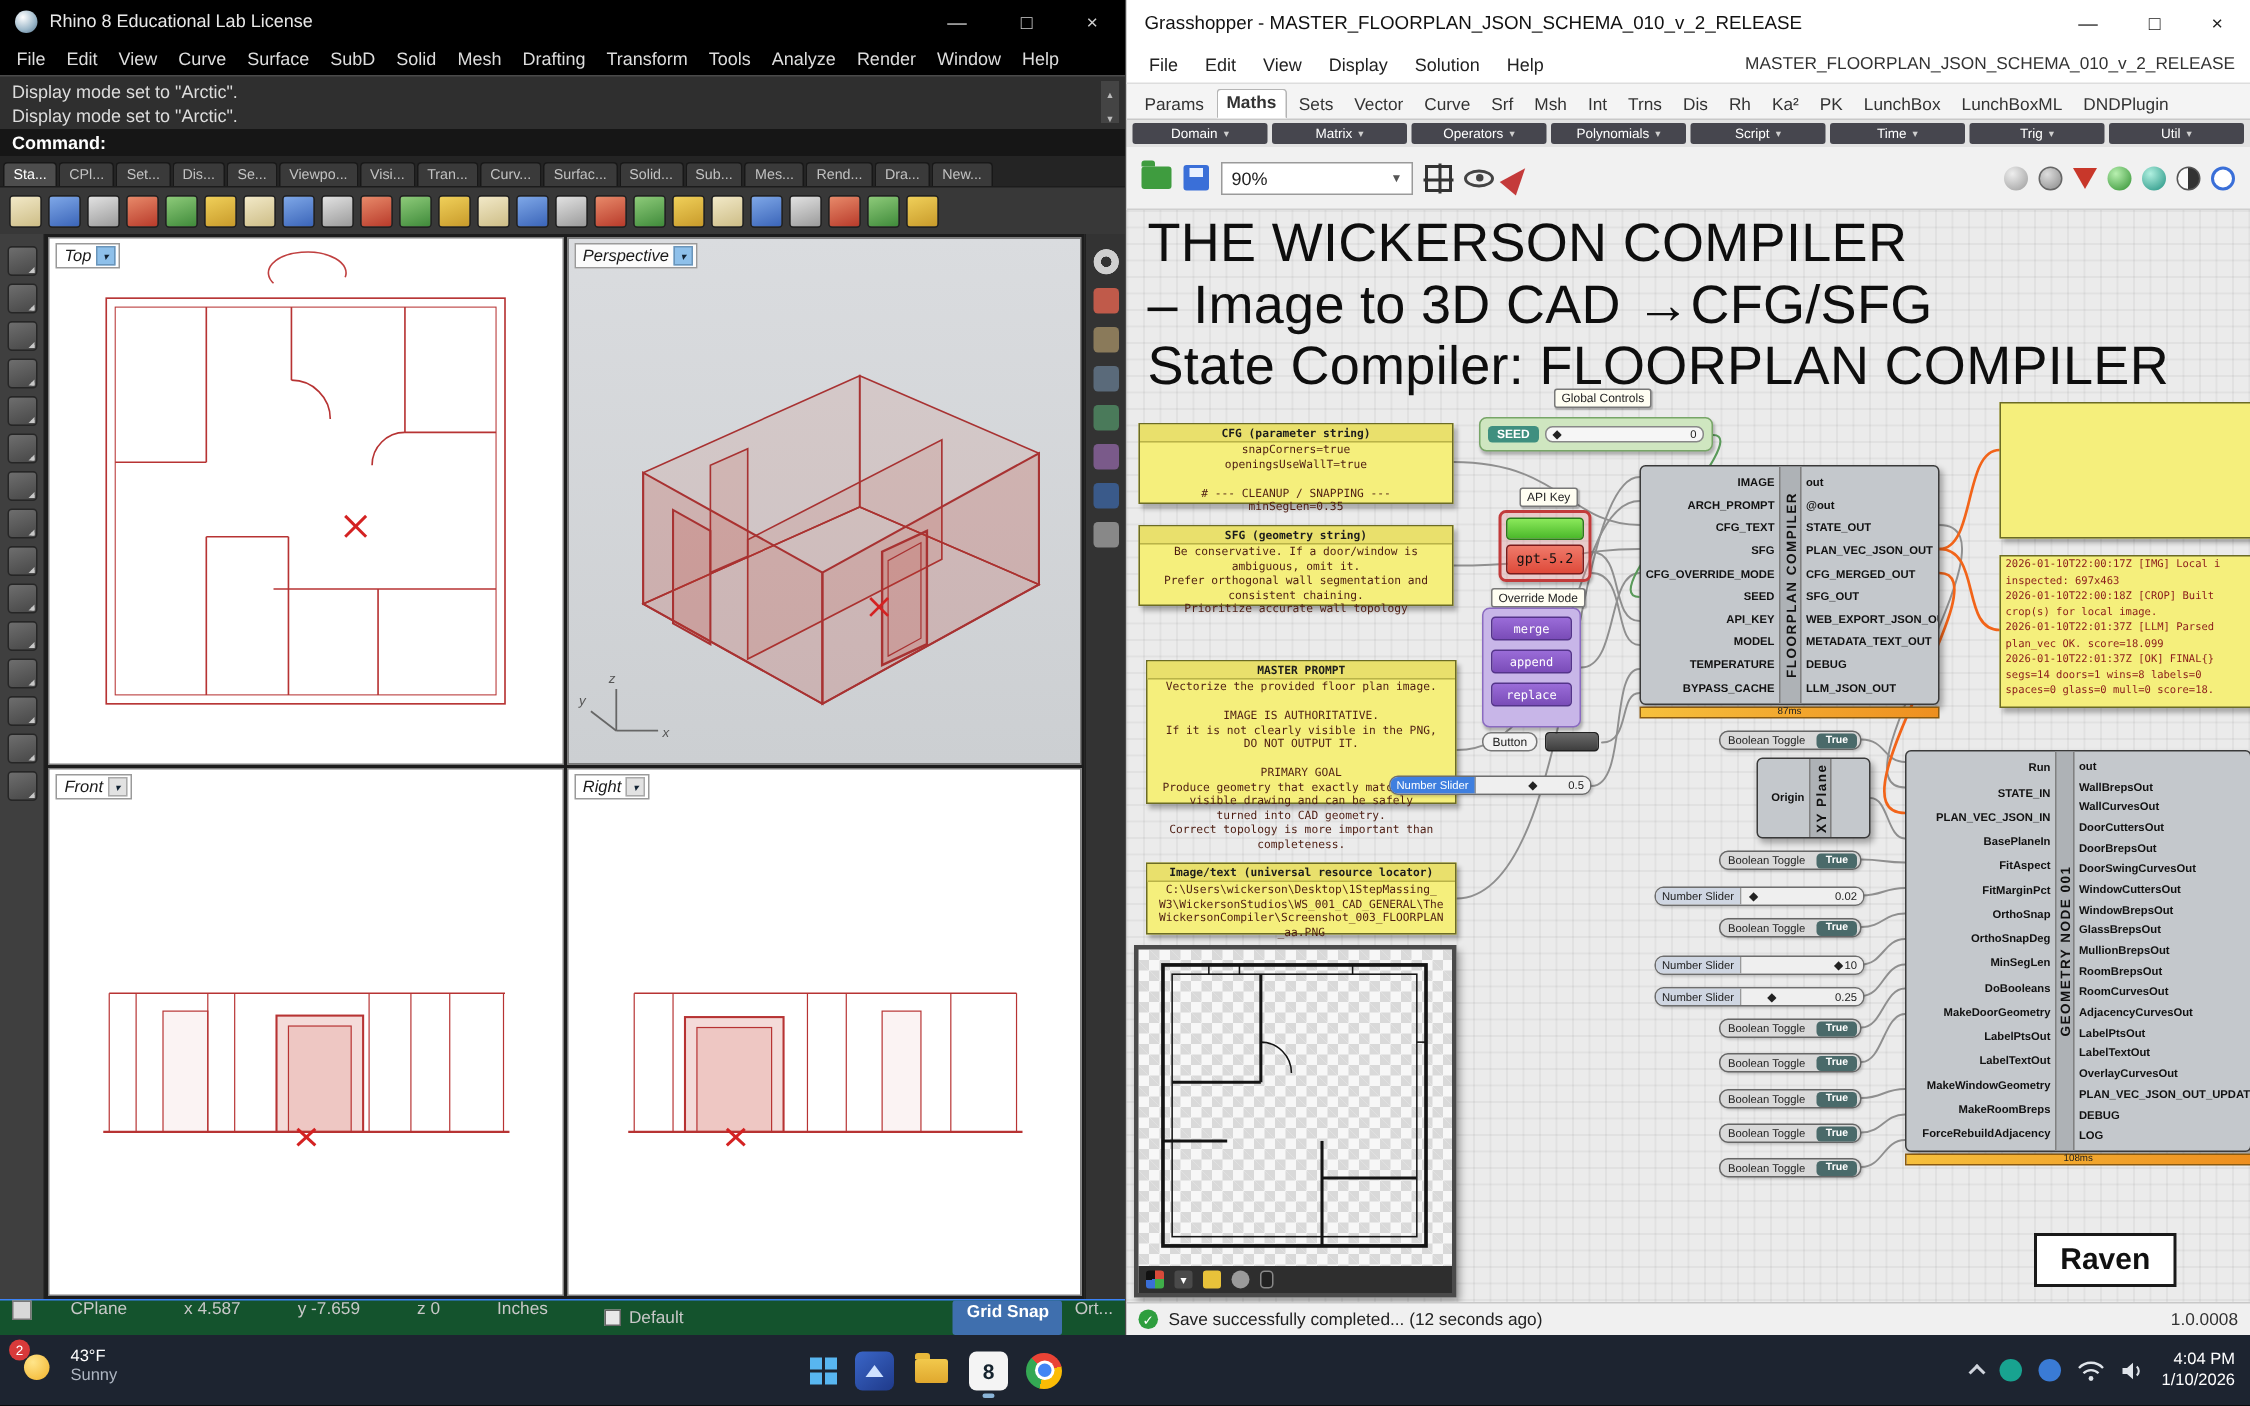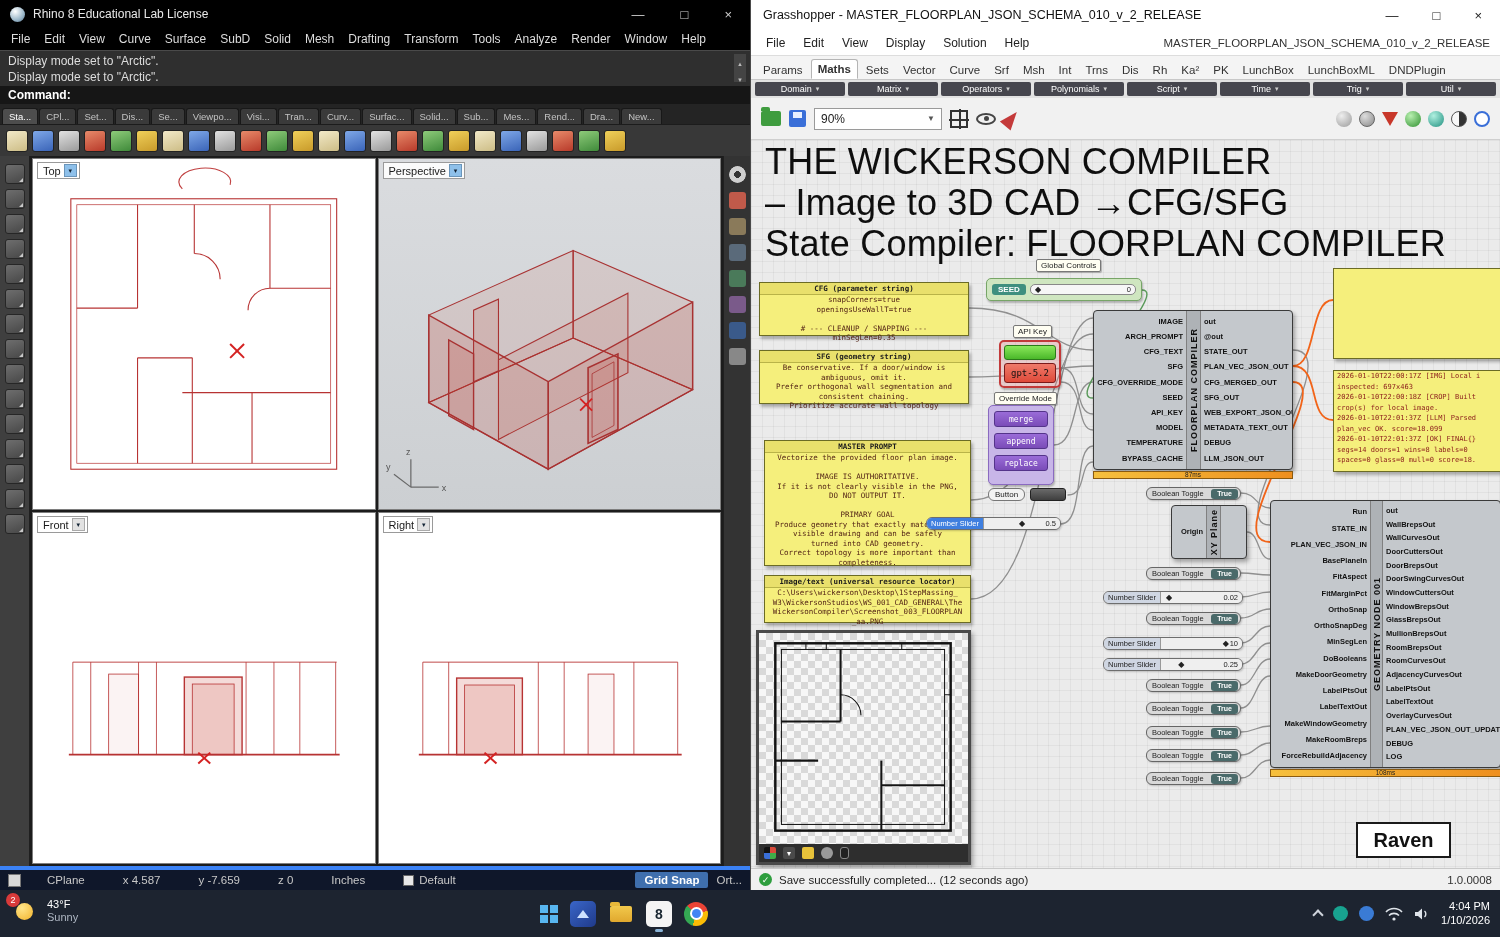--- a/index.html
+++ b/index.html
@@ -21,35 +21,35 @@
   .r-tab{background:#3a3a3a;border:1px solid #181818;border-bottom:none;border-radius:3px 3px 0 0;padding:2px 6px;white-space:nowrap;}
   .r-tabs .r-tab:first-child{background:#4d4d4d;color:#fff;}
   .r-toolbar{height:32px;background:#383838;border-top:1px solid #1c1c1c;display:flex;align-items:center;gap:4px;padding:0 6px;flex:0 0 auto;}
   .r-tool{width:22px;height:22px;border-radius:3px;border:1px solid #222;background:linear-gradient(160deg,#8a8a8a,#5a5a5a);}
   .r-toolbar .r-tool:nth-child(6n+1){background:linear-gradient(160deg,#f2e9c8,#cdbd86);}
   .r-toolbar .r-tool:nth-child(6n+2){background:linear-gradient(160deg,#7fa8e8,#3a64b8);}
   .r-toolbar .r-tool:nth-child(6n+3){background:linear-gradient(160deg,#e2e2e2,#9a9a9a);}
   .r-toolbar .r-tool:nth-child(6n+4){background:linear-gradient(160deg,#e88a6a,#b83a2a);}
   .r-toolbar .r-tool:nth-child(6n+5){background:linear-gradient(160deg,#8ecb7a,#3f8a3a);}
   .r-toolbar .r-tool:nth-child(6n+6){background:linear-gradient(160deg,#f0d05a,#c89a2a);}
-  .r-main{flex:1;display:flex;min-height:0;background:#3a3a3a;}
+  .r-main{flex:1;display:flex;min-height:0;background:#3a3a3a;font-style:italic;}
   .r-left-tools{width:30px;background:#3f3f3f;border-right:1px solid #1f1f1f;display:flex;flex-direction:column;align-items:center;gap:5px;padding-top:8px;}
   .r-stool{position:relative;width:20px;height:20px;border-radius:3px;border:1px solid #262626;background:linear-gradient(160deg,#6e6e6e,#474747);}
   .r-stool::after{content:"";position:absolute;right:1px;bottom:1px;border:2px solid transparent;border-right-color:#c8c8c8;border-bottom-color:#c8c8c8;}
   .r-viewports{flex:1;display:grid;grid-template-columns:1fr 1fr;grid-template-rows:1fr 1fr;gap:2px;background:#1c1c1c;padding:2px;}
   .vp{position:relative;background:#fff;border:1px solid #7e7e7e;overflow:hidden;}
   .vp.persp{background:linear-gradient(#dadcdf,#cccfd2);}
   .vp svg{position:absolute;inset:0;width:100%;height:100%;}
   .vp-label{position:absolute;top:3px;left:4px;z-index:2;display:flex;align-items:center;gap:3px;background:rgba(255,255,255,.88);border:1px solid #9a9a9a;height:17px;padding:0 2px 0 5px;font-size:11px;color:#1a1a1a;}
   .vp-dd{width:13px;height:13px;display:flex;align-items:center;justify-content:center;font-size:7px;background:#8ec0ea;color:#123;border:1px solid #6a95ba;}
   .vp-dd.plain{background:#e2e2e2;border-color:#aaa;}
   .r-right-strip{width:27px;background:#333;border-left:1px solid #1f1f1f;display:flex;flex-direction:column;align-items:center;gap:9px;padding-top:10px;}
   .rp-ic{width:17px;height:17px;border-radius:3px;}
   .rp-ic.gear{border-radius:50%;background:radial-gradient(circle,#333 28%,#cfcfcf 30%,#cfcfcf 70%,#333 72%);}
-  .r-status{height:24px;background:#0f172a;border-top:4px solid #3b82f6;color:#c8c8c8;font-size:11.5px;display:flex;align-items:center;padding:0 8px;gap:0;flex:0 0 auto;}
+  .r-status{height:24px;background:#14532d;border-top:1px solid #3b82f6;color:#c8c8c8;font-size:11.5px;display:flex;padding:0 8px;gap:0;flex:0 0 auto;}
   .rs-mode{width:13px;height:13px;background:#d8d8d8;border:1px solid #777;margin-right:26px;}
   .rs-it{margin-right:38px;white-space:nowrap;}
   .rs-check{display:flex;align-items:center;gap:5px;margin-right:30px;}
   .rs-box{width:11px;height:11px;background:#e8e8e8;border:1px solid #666;}
   .rs-grid{margin-left:auto;background:#3f6fae;color:#fff;font-weight:bold;padding:2px 9px;border-radius:2px;margin-right:8px;}
 
   
   .gh{position:absolute;left:750px;top:0;width:750px;height:890px;background:#f0f0f0;border-left:1px solid #4a4a4a;display:flex;flex-direction:column;}
   .g-titlebar{height:30px;background:#fff;display:flex;align-items:center;padding:0 12px;font-size:12.5px;color:#111;flex:0 0 auto;}
   .g-winbtns{margin-left:auto;display:flex;gap:34px;color:#222;font-size:13px;padding-right:6px;}
@@ -549,21 +549,21 @@
       <div class="gpanel" style="left:8px;top:210px;width:210px;height:54px">
         <div class="ph">SFG (geometry string)</div>
         <div>
             <div class="pl">Be conservative. If a door/window is</div>
             <div class="pl">ambiguous, omit it.</div>
             <div class="pl">Prefer orthogonal wall segmentation and</div>
             <div class="pl">consistent chaining.</div>
             <div class="pl">Prioritize accurate wall topology</div>
           </div>
       </div>
-      <div class="gpanel" style="left:13px;top:300px;width:207px;height:126px">
+      <div class="gpanel" style="left:13px;top:300px;width:207px;height:96px">
         <div class="ph">MASTER PROMPT</div>
         <div>
             <div class="pl">Vectorize the provided floor plan image.</div>
             <div class="pl"></div>
             <div class="pl">IMAGE IS AUTHORITATIVE.</div>
             <div class="pl">If it is not clearly visible in the PNG,</div>
             <div class="pl">DO NOT OUTPUT IT.</div>
             <div class="pl"></div>
             <div class="pl">PRIMARY GOAL</div>
             <div class="pl">Produce geometry that exactly matches the</div>

